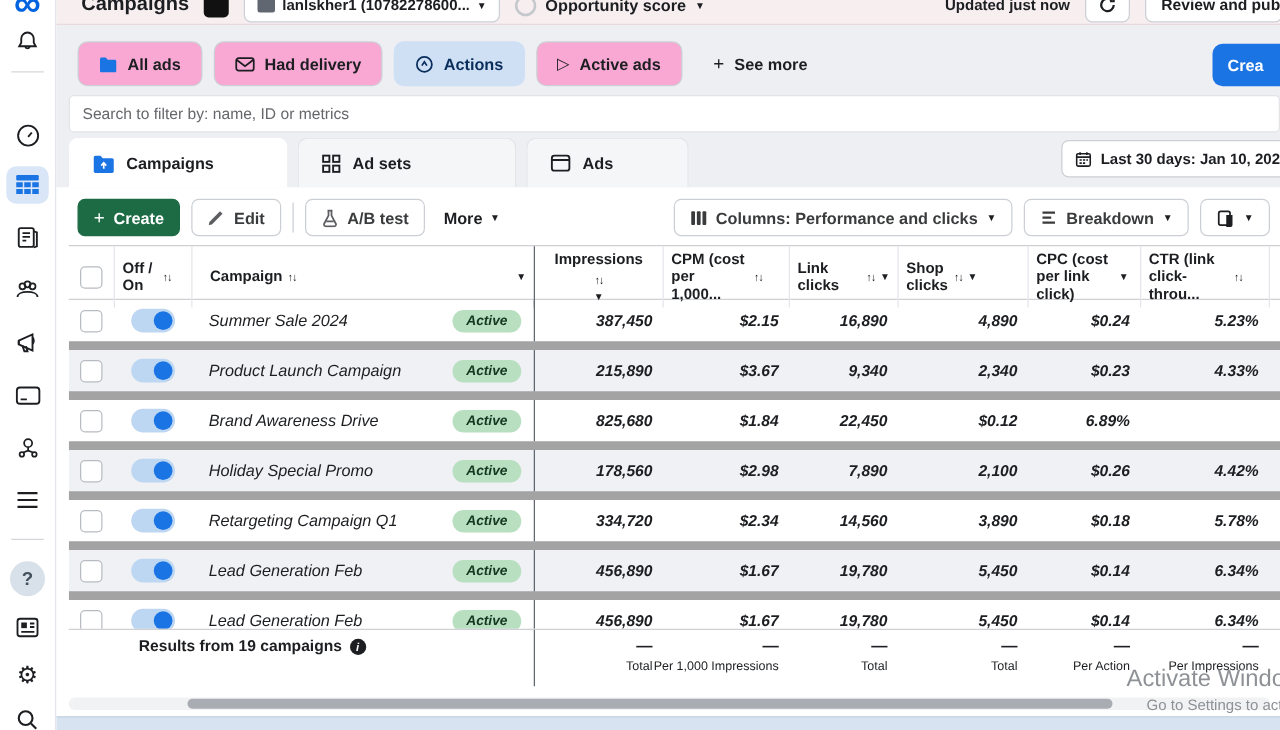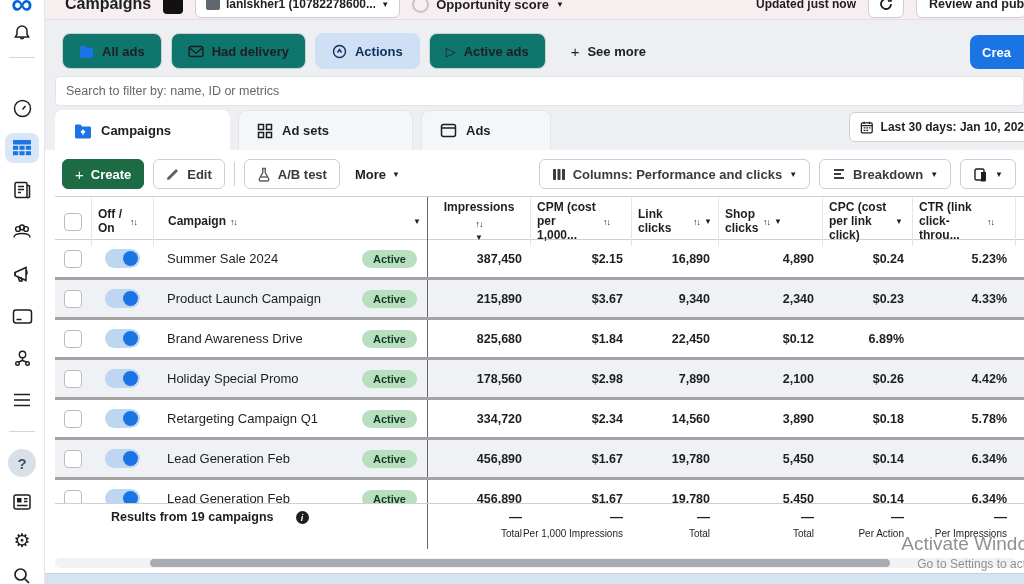--- a/index.html
+++ b/index.html
@@ -34,21 +34,21 @@
   .opp-circ { width:17px; height:17px; border-radius:50%; border:2px solid #c4c7cc; }
   .tb-updated { margin-left:auto; font-size:12px; font-weight:700; }
   .tb-refresh { width:36px; height:28px; background:#fff; border:1px solid #ccd0d5; border-radius:6px;
     display:flex; align-items:center; justify-content:center; }
   .tb-review { height:28px; background:#fff; border:1px solid #ccd0d5; border-radius:6px; font-size:12.5px;
     font-weight:700; padding:0 12px; display:flex; align-items:center; width:110px; margin-right:-16px; white-space:nowrap; }
 
   
   .filterbar { position:absolute; left:45px; top:20px; right:0; height:130px; background:#edeff3; }
   .chips { position:absolute; left:17px; top:13px; display:flex; gap:9px; align-items:center; }
-  .chip { height:36px; display:flex; align-items:center; gap:8px; background:#0f766e; border:1px solid #ccd0d5;
+  .chip { height:36px; display:flex; align-items:center; gap:8px; background:#f9a8d4; border:1px solid #ccd0d5;
     border-radius:8px; padding:0 16px; font-size:13px; font-weight:700; }
   .chip-active { background:#cfe0f5; border-color:#cfe0f5; color:#0a2e5c; }
   .chip-plain { background:transparent; border:none; }
   .play-glyph { font-size:13px; }
   .plus-glyph { font-size:15px; font-weight:400; }
   .create-top { position:absolute; right:-18px; top:15px; height:34px; width:72px; background:#1b74e4; color:#fff;
     font-size:13px; font-weight:700; border-radius:8px; display:flex; align-items:center; padding:0 12px; }
   .searchbox { position:absolute; left:10px; top:56px; right:0; height:30px; background:#fff;
     border:1px solid #e2e4e8; border-radius:4px; display:flex; align-items:center; padding:0 10px;
     font-size:12.5px; color:#65676b; }
@@ -77,34 +77,34 @@
   .tgrid { display:grid; grid-template-columns:36px 62px 275px 102px 101px 87px 104px 90px 103px 1fr; }
   .thead { position:absolute; left:10px; top:46px; right:0; height:44px; border-top:1px solid #ced0d4;
     border-bottom:1px solid #ced0d4; font-size:12px; font-weight:700; background:#fff; }
   .th { display:flex; align-items:center; gap:4px; padding:4px 6px; border-left:1px solid #e4e6eb; line-height:1.15; }
   .th:first-child, .th.no-left { border-left:none;flex-direction:column; }
   .th .sort { font-size:9px; letter-spacing:-1px; flex:0 0 auto; }
   .col-camp-border { border-right:1px solid #606770 !important; }
   .checkbox { width:18px; height:18px; background:#fff; border:1.5px solid #b8bcc2; border-radius:4px; }
 
   .tbody { position:absolute; left:10px; top:90px; right:0; height:267px; overflow:hidden; }
-  .trow { height:40px; align-items:center; border-bottom:3px solid #a3a3a3; }
+  .trow { height:40px; align-items:center; border-bottom:7px solid #a3a3a3;font-style:italic; }
   .trow:nth-child(even) { background:#eff1f4; }
   .cell { display:flex; align-items:center; height:100%; padding:0 6px; }
   .cell.num { justify-content:flex-end; font-size:12.5px; font-weight:700; padding-right:8px; }
   .camp-cell { justify-content:flex-start; gap:8px; padding-left:14px; position:relative; }
   .camp-name { font-size:13px; }
   .badge { position:absolute; right:10px; background:#b7dfc0; color:#14381f; font-size:11px; font-weight:700;
     border-radius:10px; padding:3px 11px; }
   .toggle { width:35px; height:19px; border-radius:10px; background:#bdd6f2; position:relative; flex:0 0 auto; margin-left:8px; }
   .toggle .knob { position:absolute; right:2px; top:2px; width:15px; height:15px; border-radius:50%; background:#1b74e4; }
 
   
   .tfoot { position:absolute; left:10px; top:353px; right:0; height:46px; background:#fff; border-top:1px solid #ced0d4; }
-  .foot-results { grid-column:1 / 4; display:flex; align-items:flex-start; padding:6px 0 0 56px; gap:22px;
+  .foot-results { grid-column:1 / 4; display:flex; align-items:flex-start; padding:6px 0 0 56px; gap:6px;
     font-size:12.5px; font-weight:700; }
   .info-circ { width:13px; height:13px; border-radius:50%; background:#1c1e21; color:#fff; font-size:9px; font-weight:700;
     display:inline-flex; align-items:center; justify-content:center; margin-top:1px; font-style:italic; }
   .foot-cell { display:flex; flex-direction:column; align-items:flex-end; padding:5px 8px 0 0; }
   .foot-dash { font-size:13px; font-weight:700; }
   .foot-label { font-size:10px; margin-top:4px; white-space:nowrap; }
 
   
   .hscroll { position:absolute; left:10px; right:8px; top:408px; height:10px; background:#f1f2f4; border-radius:5px; }
   .hthumb { position:absolute; left:95px; top:1px; width:740px; height:8px; background:#a9adb3; border-radius:4px; }

